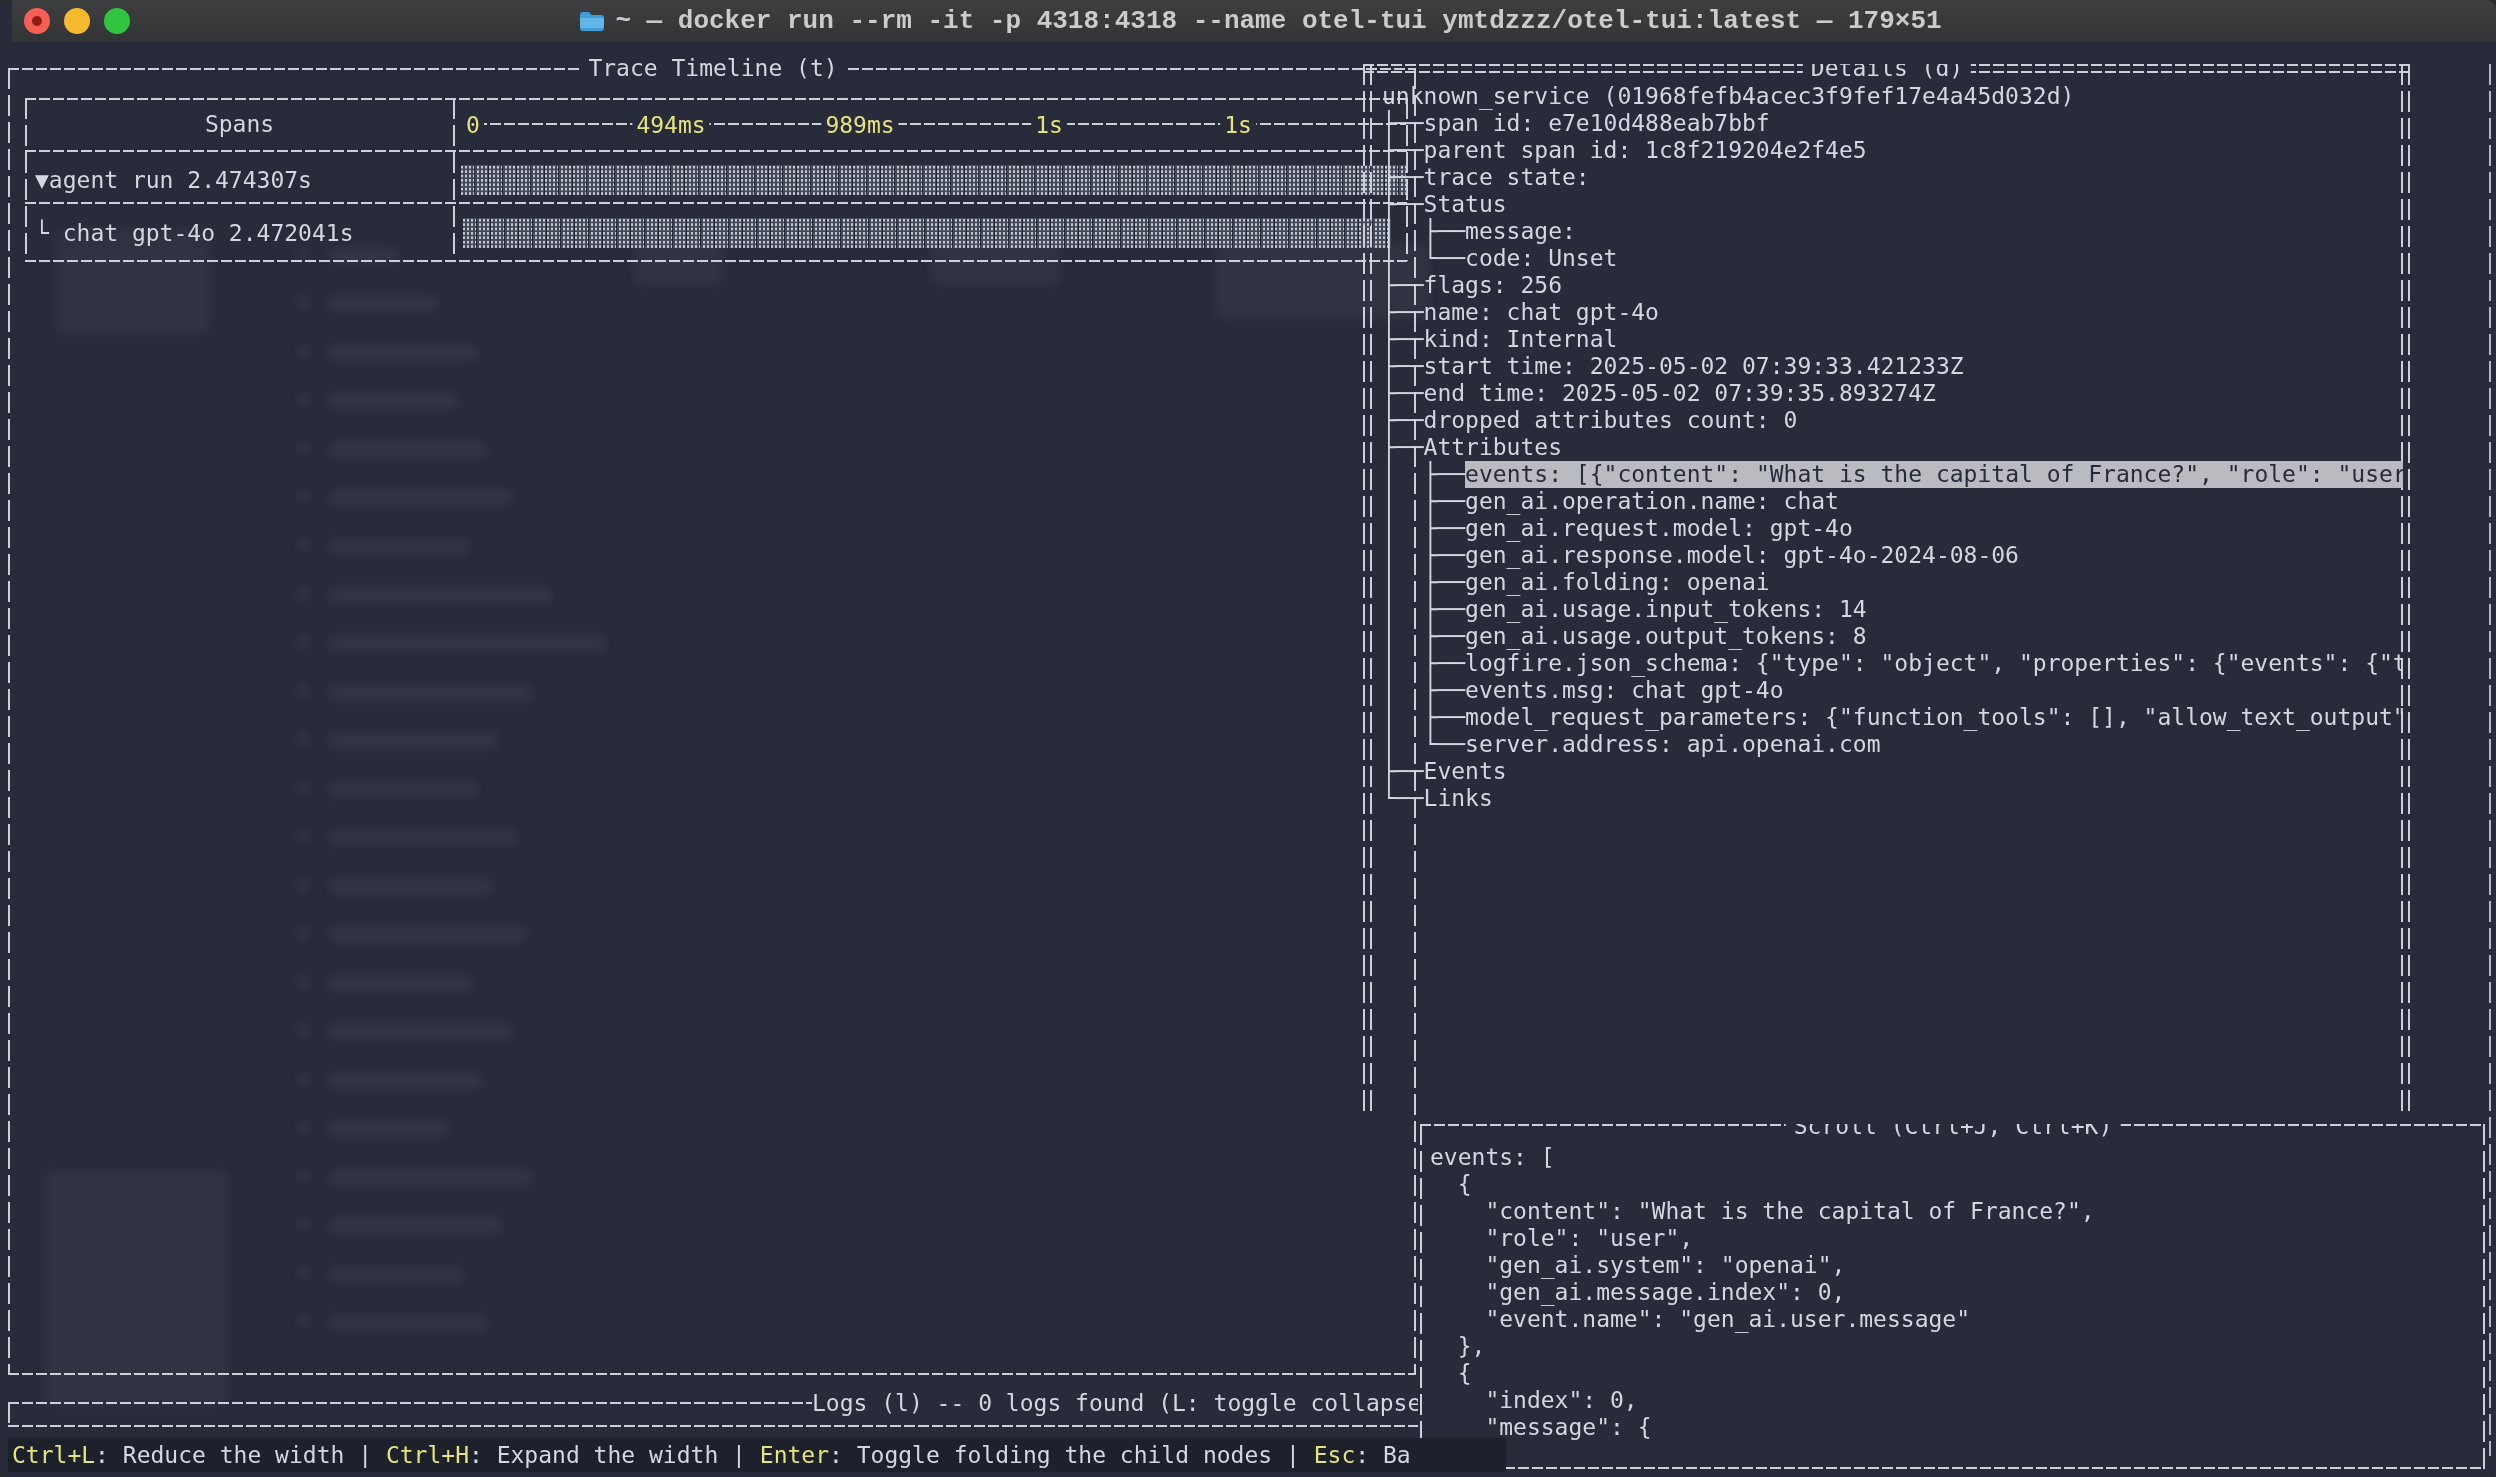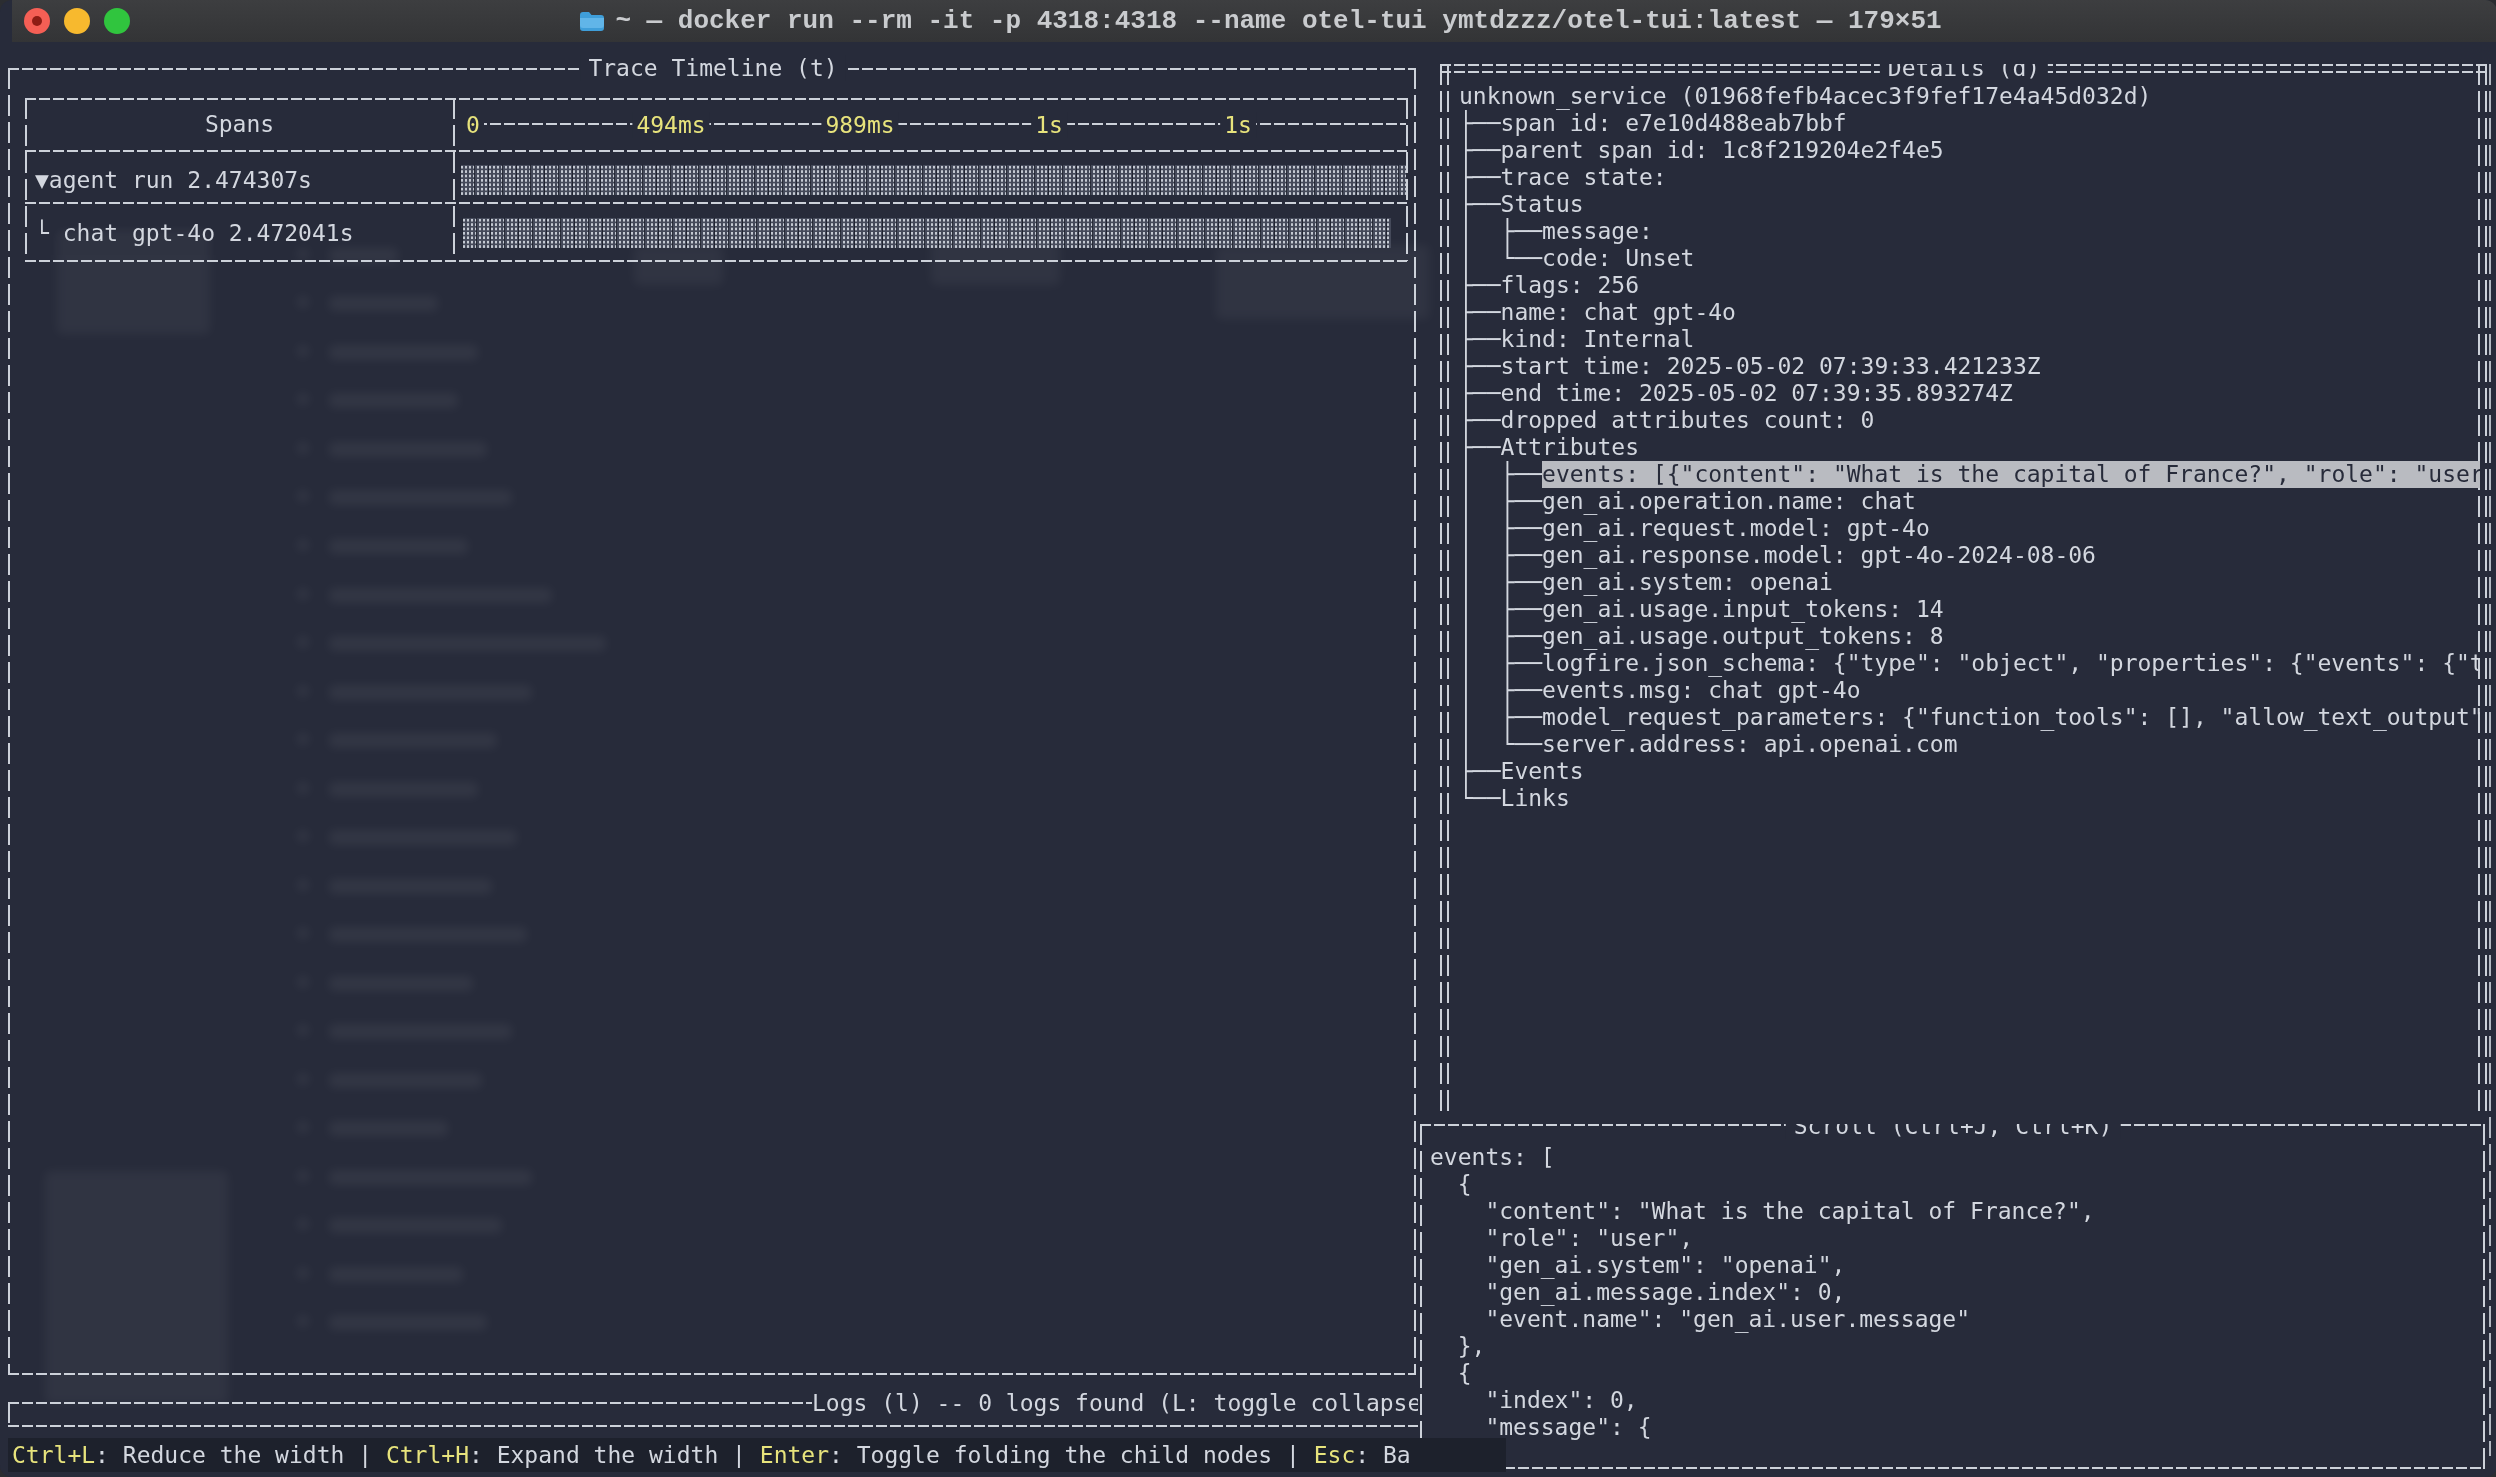--- a/index.html
+++ b/index.html
@@ -188,21 +188,21 @@
       </div>
     </div>
 
     <div>
       <div class="dash-h" style="left:8px;top:1360px;width:1410px;"></div>
       <div class="dash-h" style="left:8px;top:1383px;width:1410px;"></div>
       <div class="dash-v" style="left:8px;top:1360px;height:25px;"></div>
       <div style="position:absolute;left:812px;top:1348px;width:606px;overflow:hidden;background:var(--bg);line-height:26px;white-space:pre;z-index:5;">Logs (l) -- 0 logs found (L: toggle collapse, A:</div>
     </div>
 
-    <div class="panel" style="left:1440px;top:22px;width:1047px;height:1047px;">
+    <div class="panel" style="left:1363px;top:22px;width:1047px;height:1047px;">
       <div class="dash-h" style="left:0;top:0;width:1047px;"></div>
       <div class="dash-h" style="left:0;top:7px;width:1047px;"></div>
       <div class="dash-v" style="left:0;top:0;height:1047px;"></div>
       <div class="dash-v" style="left:7px;top:0;height:1047px;"></div>
       <div class="dash-v" style="right:0;top:0;height:1047px;"></div>
       <div class="dash-v" style="right:7px;top:0;height:1047px;"></div>
       <div class="ptitle" style="left:524px;top:-9px;">Details (d)</div>
       <div id="details-lines" style="position:absolute;left:19px;top:19px;width:1021px;">
           <div class="tree-line"><span class="pre"></span><span class="body">unknown_service (01968fefb4acec3f9fef17e4a45d032d)</span></div>
           <div class="tree-line"><span class="pre"></span><span class="body">├──span id: e7e10d488eab7bbf</span></div>
@@ -215,21 +215,21 @@
           <div class="tree-line"><span class="pre"></span><span class="body">├──name: chat gpt-4o</span></div>
           <div class="tree-line"><span class="pre"></span><span class="body">├──kind: Internal</span></div>
           <div class="tree-line"><span class="pre"></span><span class="body">├──start time: 2025-05-02 07:39:33.421233Z</span></div>
           <div class="tree-line"><span class="pre"></span><span class="body">├──end time: 2025-05-02 07:39:35.893274Z</span></div>
           <div class="tree-line"><span class="pre"></span><span class="body">├──dropped attributes count: 0</span></div>
           <div class="tree-line"><span class="pre"></span><span class="body">├──Attributes</span></div>
           <div class="tree-line hl"><span class="pre">│  ├──</span><span class="body">events: [{"content": "What is the capital of France?", "role": "user</span></div>
           <div class="tree-line"><span class="pre"></span><span class="body">│  ├──gen_ai.operation.name: chat</span></div>
           <div class="tree-line"><span class="pre"></span><span class="body">│  ├──gen_ai.request.model: gpt-4o</span></div>
           <div class="tree-line"><span class="pre"></span><span class="body">│  ├──gen_ai.response.model: gpt-4o-2024-08-06</span></div>
-          <div class="tree-line"><span class="pre"></span><span class="body">│  ├──gen_ai.system: openai</span></div>
+          <div class="tree-line"><span class="pre"></span><span class="body">│  ├──gen_ai.folding: openai</span></div>
           <div class="tree-line"><span class="pre"></span><span class="body">│  ├──gen_ai.usage.input_tokens: 14</span></div>
           <div class="tree-line"><span class="pre"></span><span class="body">│  ├──gen_ai.usage.output_tokens: 8</span></div>
           <div class="tree-line"><span class="pre"></span><span class="body">│  ├──logfire.json_schema: {"type": "object", "properties": {"events": {"t</span></div>
           <div class="tree-line"><span class="pre"></span><span class="body">│  ├──events.msg: chat gpt-4o</span></div>
           <div class="tree-line"><span class="pre"></span><span class="body">│  ├──model_request_parameters: {"function_tools": [], "allow_text_output"</span></div>
           <div class="tree-line"><span class="pre"></span><span class="body">│  └──server.address: api.openai.com</span></div>
           <div class="tree-line"><span class="pre"></span><span class="body">├──Events</span></div>
           <div class="tree-line"><span class="pre"></span><span class="body">└──Links</span></div>
         </div>
     </div>

